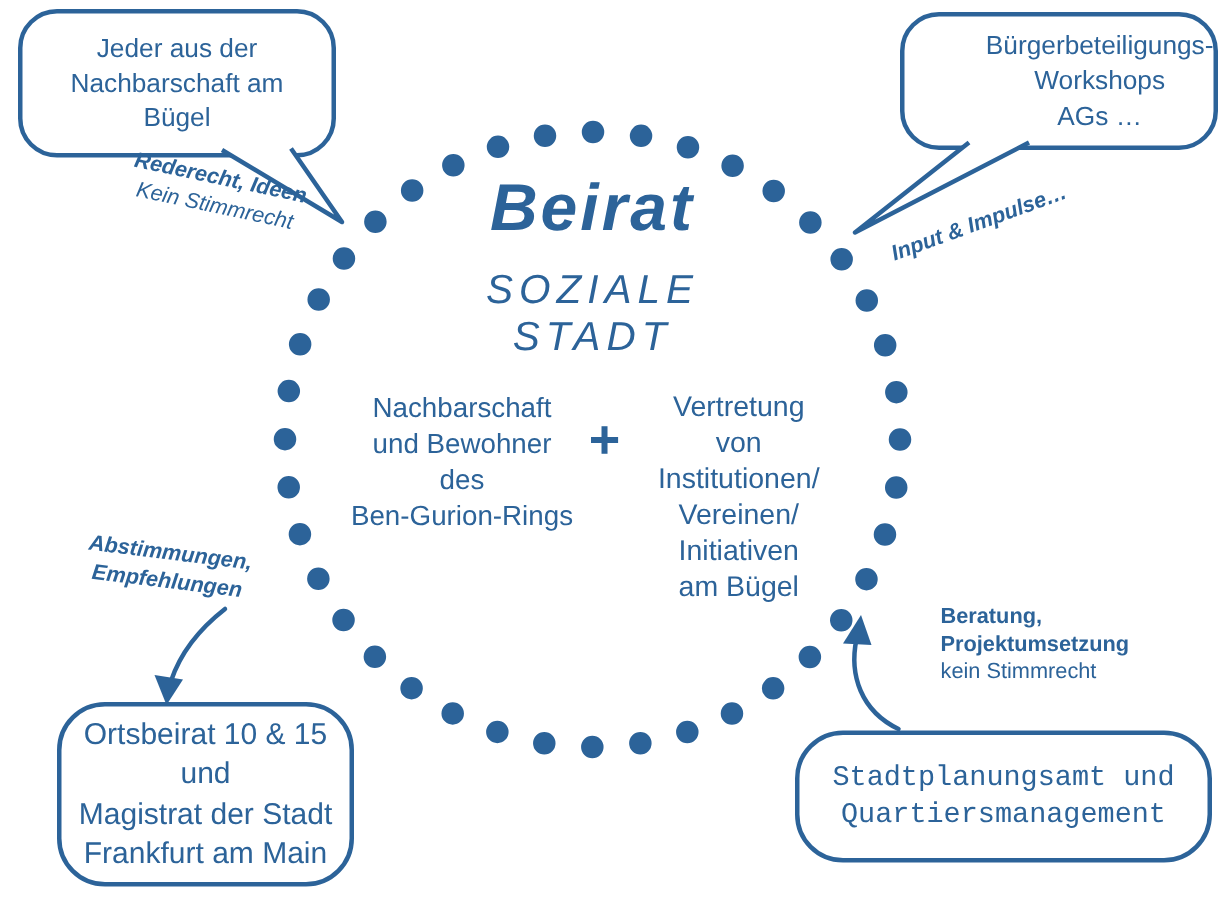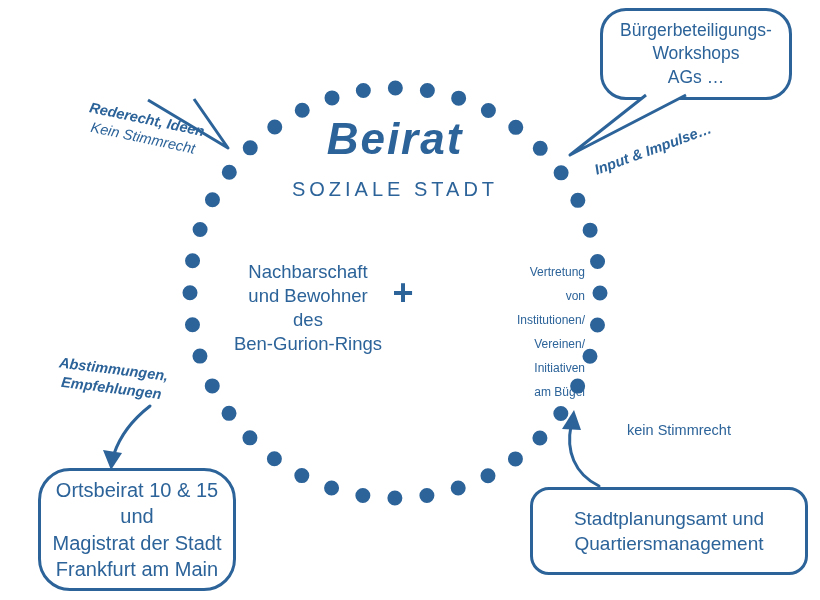--- a/index.html
+++ b/index.html
@@ -18,54 +18,59 @@
   .bubble {
     position:absolute;
     border:3px solid var(--primary);
     border-radius:26px;
     background:#fff;
     display:flex; align-items:center; justify-content:center;
     text-align:center;
     line-height:1.32;
   }
   .bubble-tl { left:12px;  top:6px;   width:212px; height:99px;  font-size:17.5px; }
-  .bubble-tr { left:600px; top:8px;   width:192px; height:92px;  font-size:17.5px; }
+  .bubble-tr { left:600px; top:8px;   width:212px; height:92px;  font-size:17.5px;justify-content:flex-end; }
   .box-bl    { left:38px;  top:468px; width:198px; height:123px; font-size:20px;  border-radius:32px; }
-  .box-br    { left:530px; top:487px; width:278px; height:88px;  font-size:19px;  border-radius:19px; }
+  .box-br    { left:530px; top:487px; width:278px; height:88px;  font-size:19px;  border-radius:32px;font-family:Liberation Mono, monospace; }
 
   
   svg.overlay { position:absolute; left:0; top:0; pointer-events:none; }
   .dots  { fill:none; stroke:var(--primary); stroke-width:15; stroke-linecap:round; stroke-dasharray:0 32.2; }
   .tail  { fill:#fff; stroke:var(--primary); stroke-width:3; stroke-linejoin:round; }
   .arrow { fill:none; stroke:var(--primary); stroke-width:3; stroke-linecap:round; }
   .head  { fill:var(--primary); stroke:none; }
 
   
   .ctext { position:absolute; text-align:center; }
   .title   { left:285px; top:114px; width:220px; font-size:44px; font-weight:bold; letter-spacing:2px;font-style:italic; }
-  .sub1    { left:270px; top:178px; width:250px; font-size:20px; letter-spacing:4px; }
+  .sub1    { left:270px; top:178px; width:250px; font-size:27px; letter-spacing:4px;font-style:italic; }
   .sub2    { left:270px; top:204px; width:250px; font-size:21px; letter-spacing:1.5px; }
   .colL    { left:213px; top:260px; width:190px; font-size:18.5px; line-height:24px; }
-  .colR    { left:400px; top:260px; width:185px; font-size:12px; line-height:24px;text-align:right; }
+  .colR    { left:400px; top:260px; width:185px; font-size:19px; line-height:24px; }
   .plus    { left:383px; top:272px; width:40px;  font-size:36px; font-weight:bold; }
   .voting  { left:315px; top:430px; width:160px; font-size:18px; }
 
   
   .note { position:absolute; font-size:14.5px; font-style:italic; line-height:1.28; text-align:center; }
   .note .b { font-weight:bold; }
   .note-tl { left:75px;  top:110px; width:140px; transform:rotate(12deg); }
   .note-tr { left:578px; top:140px; width:150px; transform:rotate(-20deg); font-weight:bold; }
   .note-bl { left:40px;  top:360px; width:145px; transform:rotate(7deg); font-weight:bold; }
   .note-br { left:627px; top:402px; width:160px; font-style:normal; text-align:left; }
 </style>
 </head>
 <body>
 
 <div class="canvas">
 
+  <div class="bubble bubble-tl">
+    <span class="pre">Jeder aus der
+Nachbarschaft am
+Bügel</span>
+  </div>
 
   <div class="bubble bubble-tr">
     <span class="pre">Bürgerbeteiligungs-
 Workshops
 AGs …</span>
   </div>
 
   <div class="bubble box-bl">
     <span class="pre">Ortsbeirat 10 &amp; 15
 und
@@ -113,17 +118,18 @@
   </div>
 
   <div class="note note-tr">
     <span>Input &amp; Impulse…</span>
   </div>
 
   <div class="note note-bl pre">Abstimmungen,
 Empfehlungen</div>
 
   <div class="note note-br">
-    <br>
+    <span class="b pre">Beratung,
+Projektumsetzung</span><br>
     <span>kein Stimmrecht</span>
   </div>
 
 </div>
 
 </body></html>

